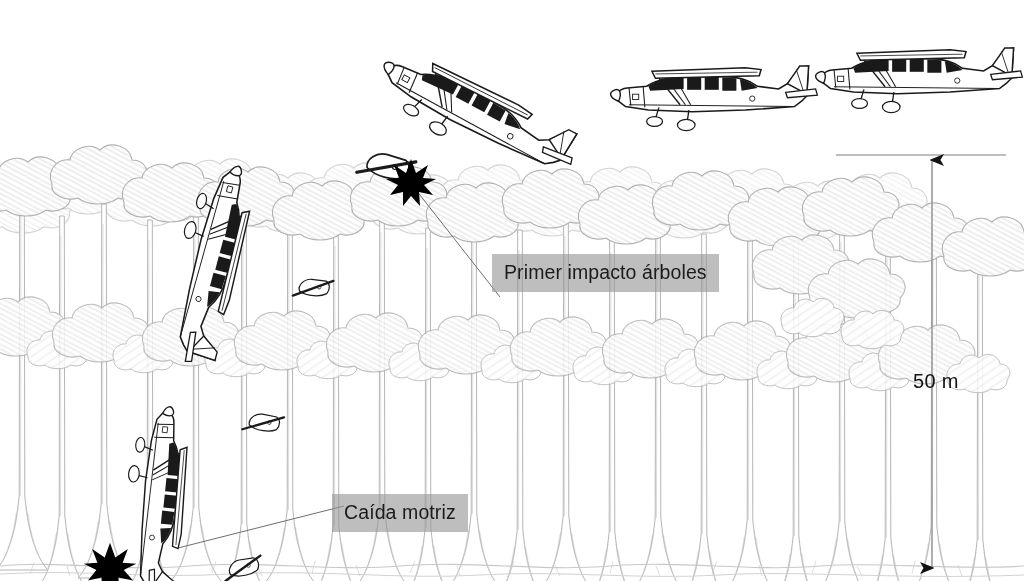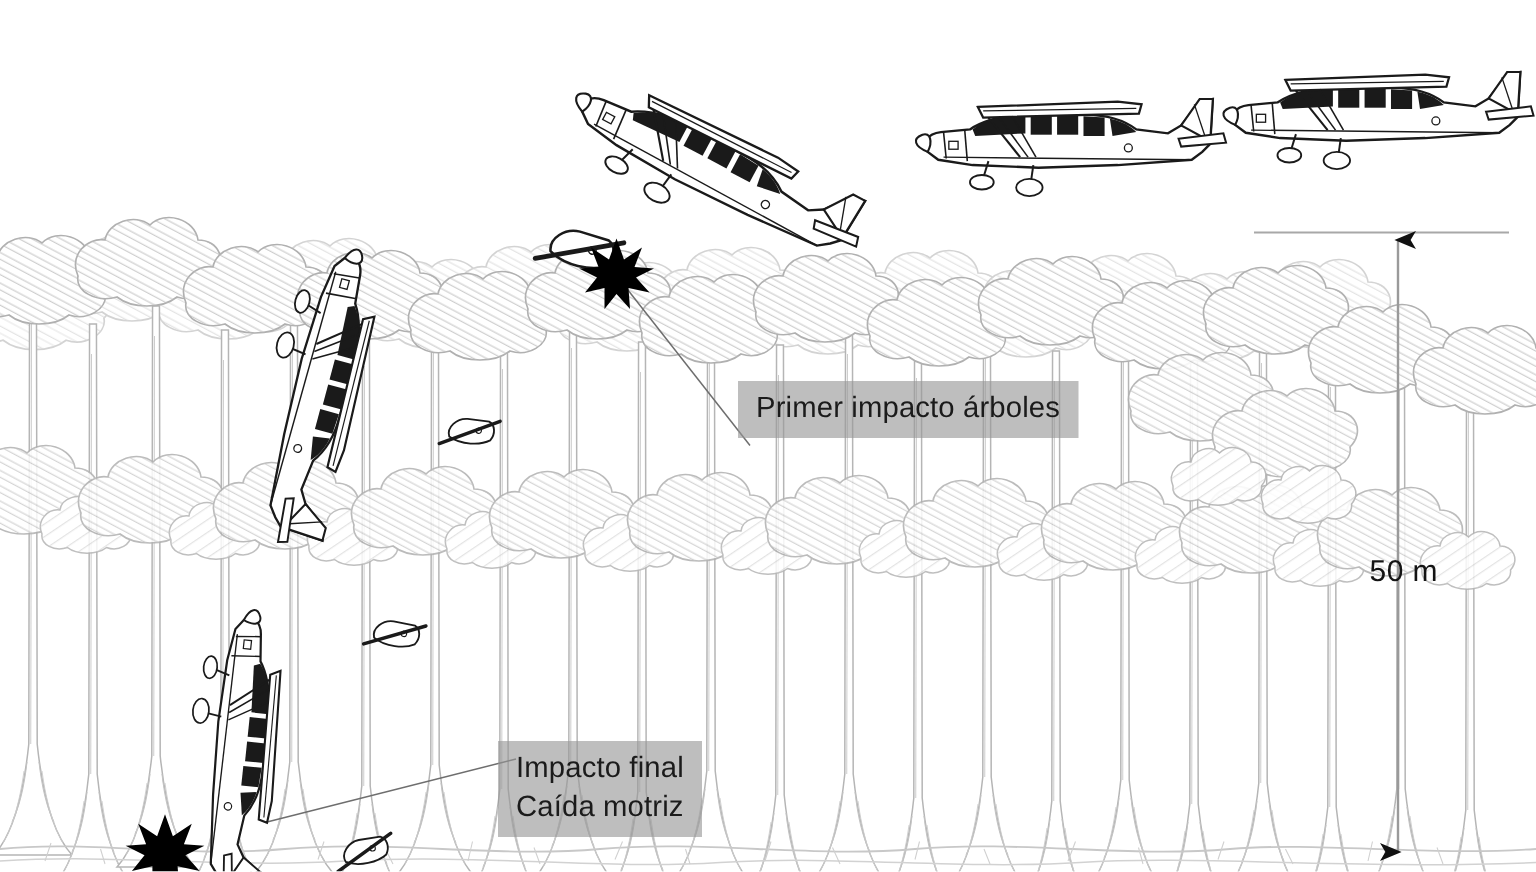--- a/index.html
+++ b/index.html
@@ -341,19 +341,18 @@
     <line x1="836" y1="155" x2="1006" y2="155" stroke="#a8a8a8" stroke-width="1.4"></line>
 
     <line x1="932" y1="160" x2="932" y2="568" stroke="#9a9a9a" stroke-width="1.6" marker-start="url(#arrUp)" marker-end="url(#arrDown)"></line>
   </svg>
 
   <div class="label-box" id="label-first">
     <div>Primer impacto árboles</div>
   </div>
 
   <div class="label-box" id="label-final">
-    <div>Impacto final</div>
     <div>Caída motriz</div>
   </div>
 
   <div id="scale-text">50 m</div>
 
 </div>
 
 </body></html>

